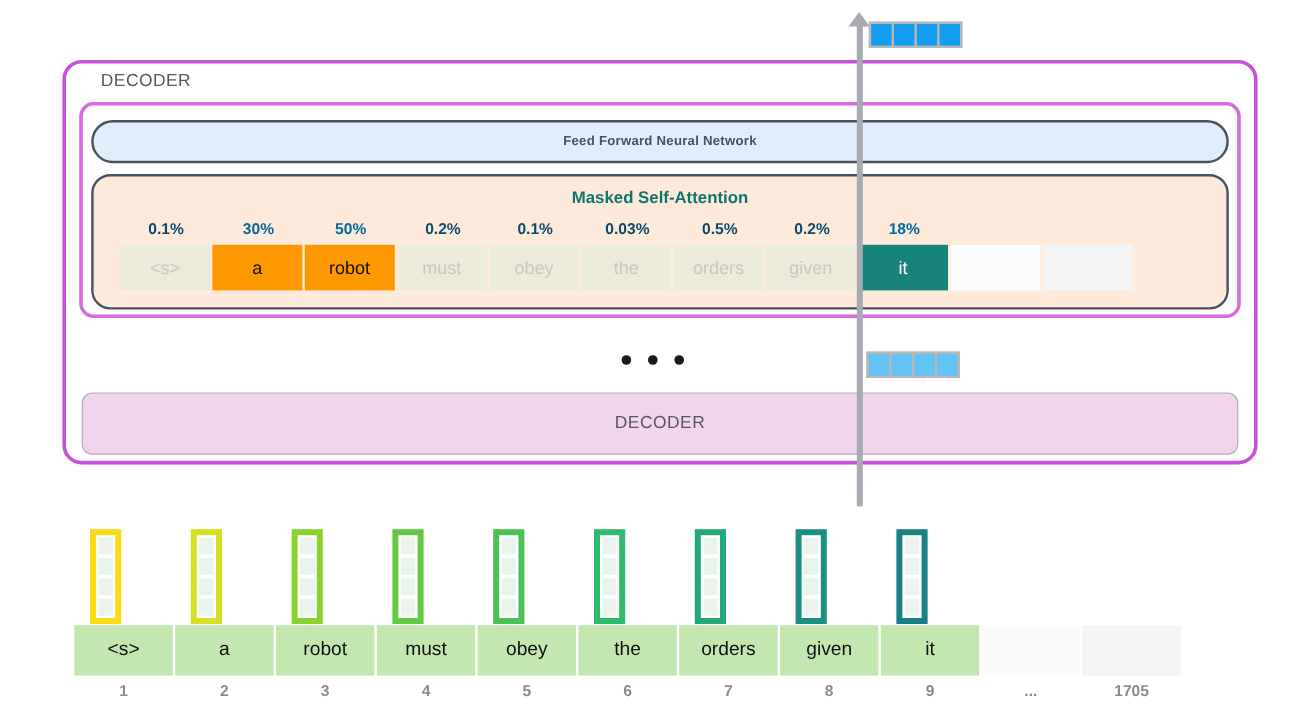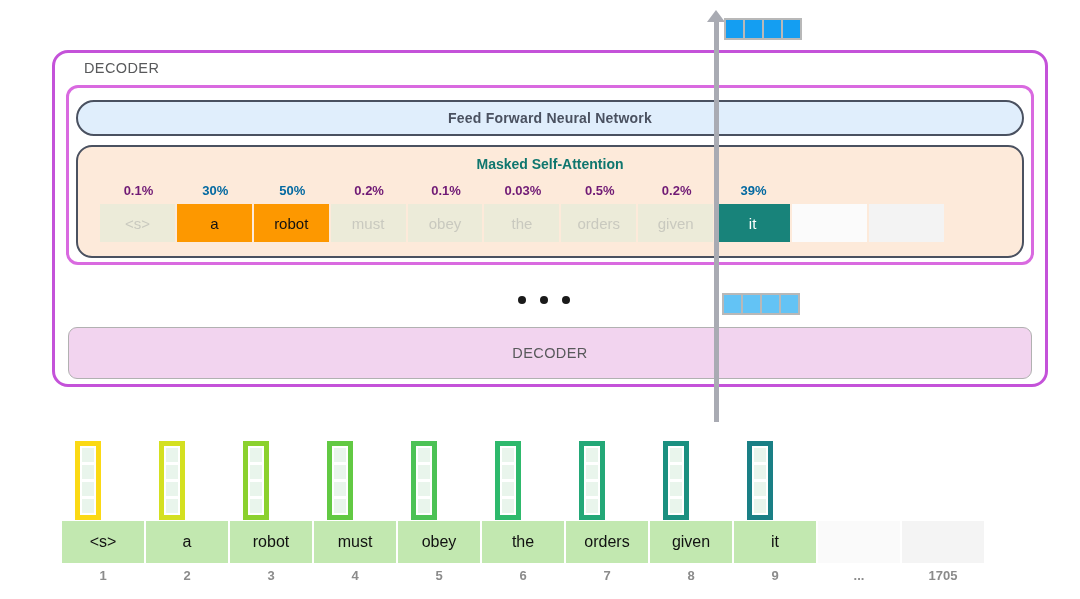--- a/index.html
+++ b/index.html
@@ -84,21 +84,21 @@
     left:76px;top:100px;
     width:948px;height:36px;
     background:#e0eefc;
     border:2.5px solid #4a5160;
     border-radius:18px;
     box-sizing:border-box;
     display:flex;align-items:center;justify-content:center;
     z-index:4;
   }
   .ffnn span{
-    font-size:14px;font-weight:bold;color:#4a5160;letter-spacing:.2px;
+    font-size:11px;font-weight:bold;color:#4a5160;letter-spacing:.2px;
   }
 
   
   .attn{
     position:absolute;
     left:76px;top:145px;
     width:948px;height:113px;
     background:#fdeada;
     border:2.5px solid #4a5160;
     border-radius:16px;
@@ -110,21 +110,21 @@
     text-align:center;
     font-size:14px;font-weight:bold;color:#0f766e;
   }
 
   .pct-row{
     position:absolute;left:22px;top:36px;
     width:692px;display:flex;
   }
   .pct{
     width:76.9px;text-align:center;
-    font-size:13px;font-weight:bold;color:#701a75;
+    font-size:13px;font-weight:bold;color:#0c4a6e;
   }
   .pct.hi{color:#0369a1;}
 
   .tok-row{
     position:absolute;left:22px;top:57px;
     width:846px;display:flex;gap:2px;
   }
   .tok{
     width:74.9px;height:38px;
     display:flex;align-items:center;justify-content:center;
@@ -223,21 +223,21 @@
     <div class="attn-title">Masked Self-Attention</div>
     <div class="pct-row" id="pct-row">
         <div class="pct">0.1%</div>
         <div class="pct hi">30%</div>
         <div class="pct hi">50%</div>
         <div class="pct">0.2%</div>
         <div class="pct">0.1%</div>
         <div class="pct">0.03%</div>
         <div class="pct">0.5%</div>
         <div class="pct">0.2%</div>
-        <div class="pct hi">39%</div>
+        <div class="pct hi">18%</div>
       </div>
     <div class="tok-row" id="tok-row">
         <div class="tok off">&lt;s&gt;</div>
         <div class="tok on">a</div>
         <div class="tok on">robot</div>
         <div class="tok off">must</div>
         <div class="tok off">obey</div>
         <div class="tok off">the</div>
         <div class="tok off">orders</div>
         <div class="tok off">given</div>

